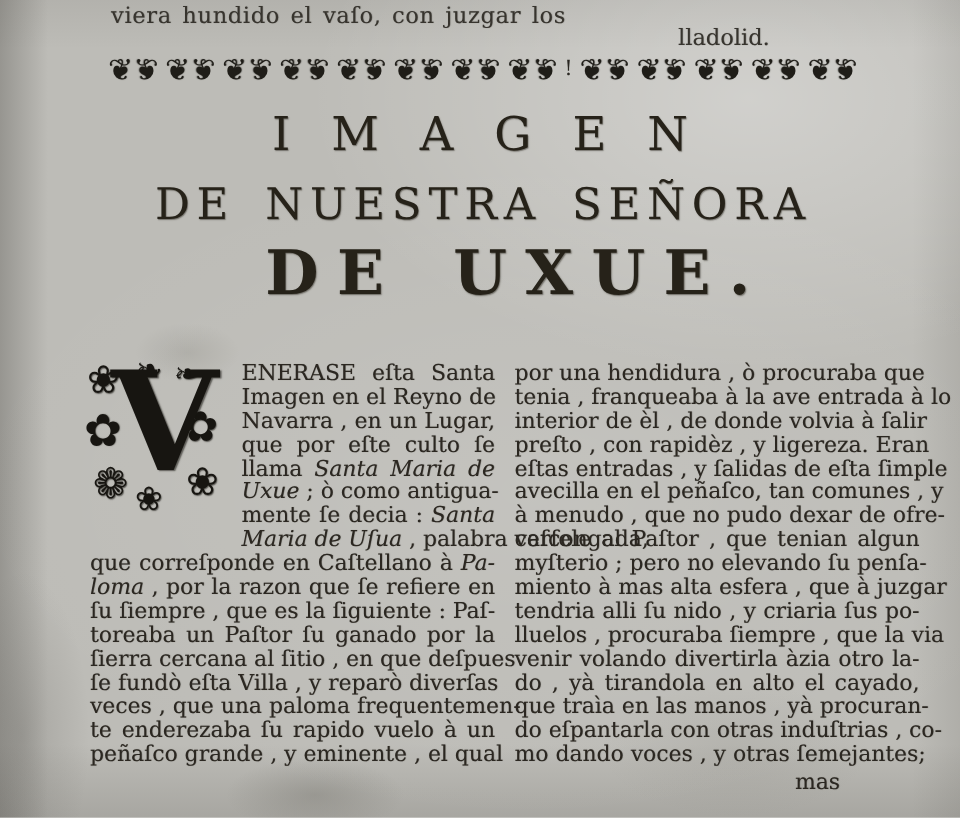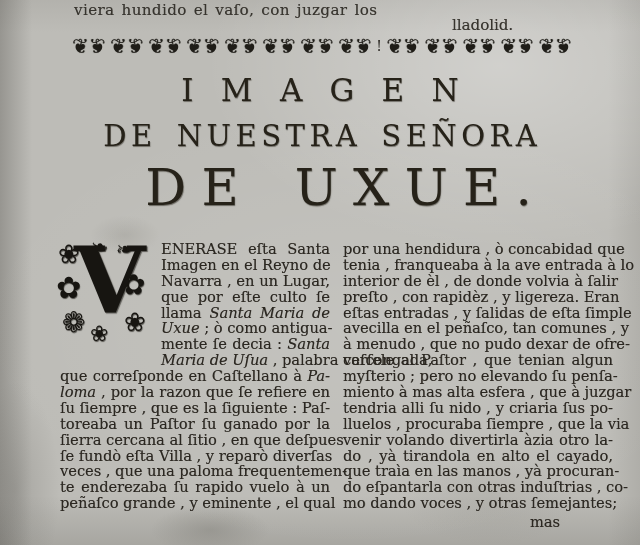--- a/index.html
+++ b/index.html
@@ -51,21 +51,21 @@
     font-size:31px;letter-spacing:0.88em;padding-left:0.88em;
     text-shadow:0.5px 0.5px 0.8px rgba(38,34,25,0.5);
   }
   .title-2{
     margin-top:11px;
     font-size:29px;letter-spacing:0.155em;word-spacing:0.22em;padding-left:0.155em;
     text-shadow:0.5px 0.5px 0.8px rgba(38,34,25,0.5);
   }
   .title-3{
     margin-top:5px;
-    font-size:51px;font-weight:400;letter-spacing:0.30em;word-spacing:0.18em;padding-left:0.30em;
+    font-size:41px;font-weight:700;letter-spacing:0.30em;word-spacing:0.18em;padding-left:0.30em;
     text-shadow:0.6px 0.6px 1px rgba(38,34,25,0.55);
     margin-left:37px;
   }
 
   .body-cols{
     position:absolute;left:60px;top:241px;width:540px;
     display:flex;gap:13px;
     font-size:14.6px;color:#2b2721;
     text-shadow:0.3px 0.3px 0.5px rgba(43,39,33,0.45);
   }
@@ -207,21 +207,21 @@
           <div class="line">toreaba un Paſtor ſu ganado por la</div>
           <div class="line">ſierra cercana al ſitio , en que deſpues</div>
           <div class="line">ſe fundò eſta Villa , y reparò diverſas</div>
           <div class="line">veces , que una paloma frequentemen-</div>
           <div class="line">te enderezaba ſu rapido vuelo à un</div>
           <div class="line">peñaſco grande , y eminente , el qual</div>
         </div>
     </div>
     <div class="col">
       <div>
-          <div class="line">por una hendidura , ò concabidad que</div>
+          <div class="line">por una hendidura , ò procuraba que</div>
           <div class="line">tenia , franqueaba à la ave entrada à lo</div>
           <div class="line">interior de èl , de donde volvia à ſalir</div>
           <div class="line">preſto , con rapidèz , y ligereza. Eran</div>
           <div class="line">eſtas entradas , y ſalidas de eſta ſimple</div>
           <div class="line">avecilla en el peñaſco, tan comunes , y</div>
           <div class="line">à menudo , que no pudo dexar de ofre-</div>
           <div class="line">cerſele al Paſtor , que tenian algun</div>
           <div class="line">myſterio ; pero no elevando ſu penſa-</div>
           <div class="line">miento à mas alta esfera , que à juzgar</div>
           <div class="line">tendria alli ſu nido , y criaria ſus po-</div>

